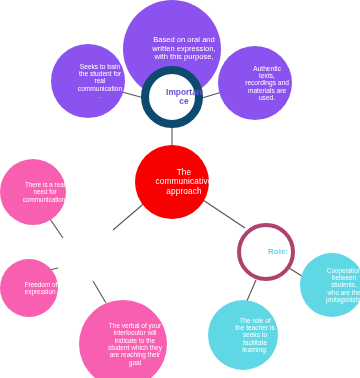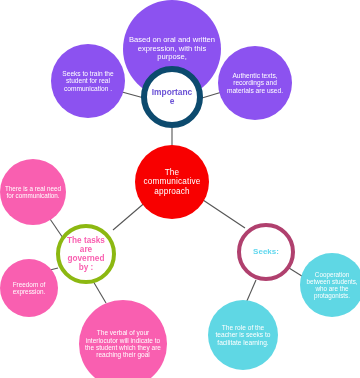--- a/index.html
+++ b/index.html
@@ -31,20 +31,21 @@
     justify-content: center;
     text-align: center;
     line-height: 1.12;
   }
   .node .txt {
     display: block;
     width: 100%;
     padding: 0 3px;
     box-sizing: border-box;
     word-wrap: break-word;
+    margin-left: 24px;
   }
   .filled { color: #ffffff; }
   .ring { background: #ffffff; }
   .n-center {
     font-weight: normal;
     letter-spacing: 0.2px;
   }
   .n-ring-label {
     font-weight: bold;
   }
@@ -77,49 +78,46 @@
   </div>
 
   <div class="node filled" style="left:51px; top:44px; width:74px; height:74px; background:#8c52f0; font-size:6.6px;">
     <span class="txt">Seeks to train the student for real communication .</span>
   </div>
 
   <div class="node filled" style="left:218px; top:46px; width:74px; height:74px; background:#8c52f0; font-size:6.6px;">
     <span class="txt">Authentic texts, recordings and materials are used.</span>
   </div>
 
-  <div class="node ring n-ring-label" style="left:141px; top:66px; width:62px; height:62px; border:6px solid #0c4a6e; color:#6b52d6; font-size:8.4px;">
+  <div class="node ring n-ring-label" style="left:141px; top:66px; width:62px; height:62px; border:8px solid #0c4a6e; color:#6b52d6; font-size:8.4px;">
     <span class="txt">Importance</span>
   </div>
 
   <div class="node filled n-center" style="left:135px; top:145px; width:74px; height:74px; background:#f80000; font-size:8.2px;">
     <span class="txt">The communicative approach</span>
   </div>
 
   <div class="node filled" style="left:0px; top:159px; width:66px; height:66px; background:#f95fb0; font-size:6.3px;">
     <span class="txt">There is a real need for communication.</span>
   </div>
 
   <div class="node filled" style="left:0px; top:259px; width:58px; height:58px; background:#f95fb0; font-size:6.4px;">
     <span class="txt">Freedom of expression.</span>
   </div>
 
   <div class="node filled" style="left:79px; top:300px; width:88px; height:88px; background:#f95fb0; font-size:6.5px;">
     <span class="txt">The verbal of your interlocutor will indicate to the student which they are reaching their goal</span>
   </div>
 
-  <div class="node ring n-ring-label" style="left:56px; top:224px; width:60px; height:60px; border:4px solid #8cb811; color:#f95fb0; font-size:8.2px;">
-    <span class="txt">The tasks are governed by :</span>
-  </div>
 
   <div class="node filled" style="left:300px; top:253px; width:64px; height:64px; background:#5fd7e4; font-size:6.3px;">
     <span class="txt">Cooperation between students, who are the protagonists.</span>
   </div>
 
   <div class="node filled" style="left:208px; top:300px; width:70px; height:70px; background:#5fd7e4; font-size:6.6px;">
     <span class="txt">The role of the teacher is seeks to facilitate learning.</span>
   </div>
 
   <div class="node ring n-ring-label" style="left:237px; top:223px; width:58px; height:58px; border:4px solid #b0406e; color:#5fd7ee; font-size:8px;">
-    <span class="txt">Seeks:</span>
+    <span class="txt">Role:</span>
   </div>
 
 </div>
 
 </body></html>

